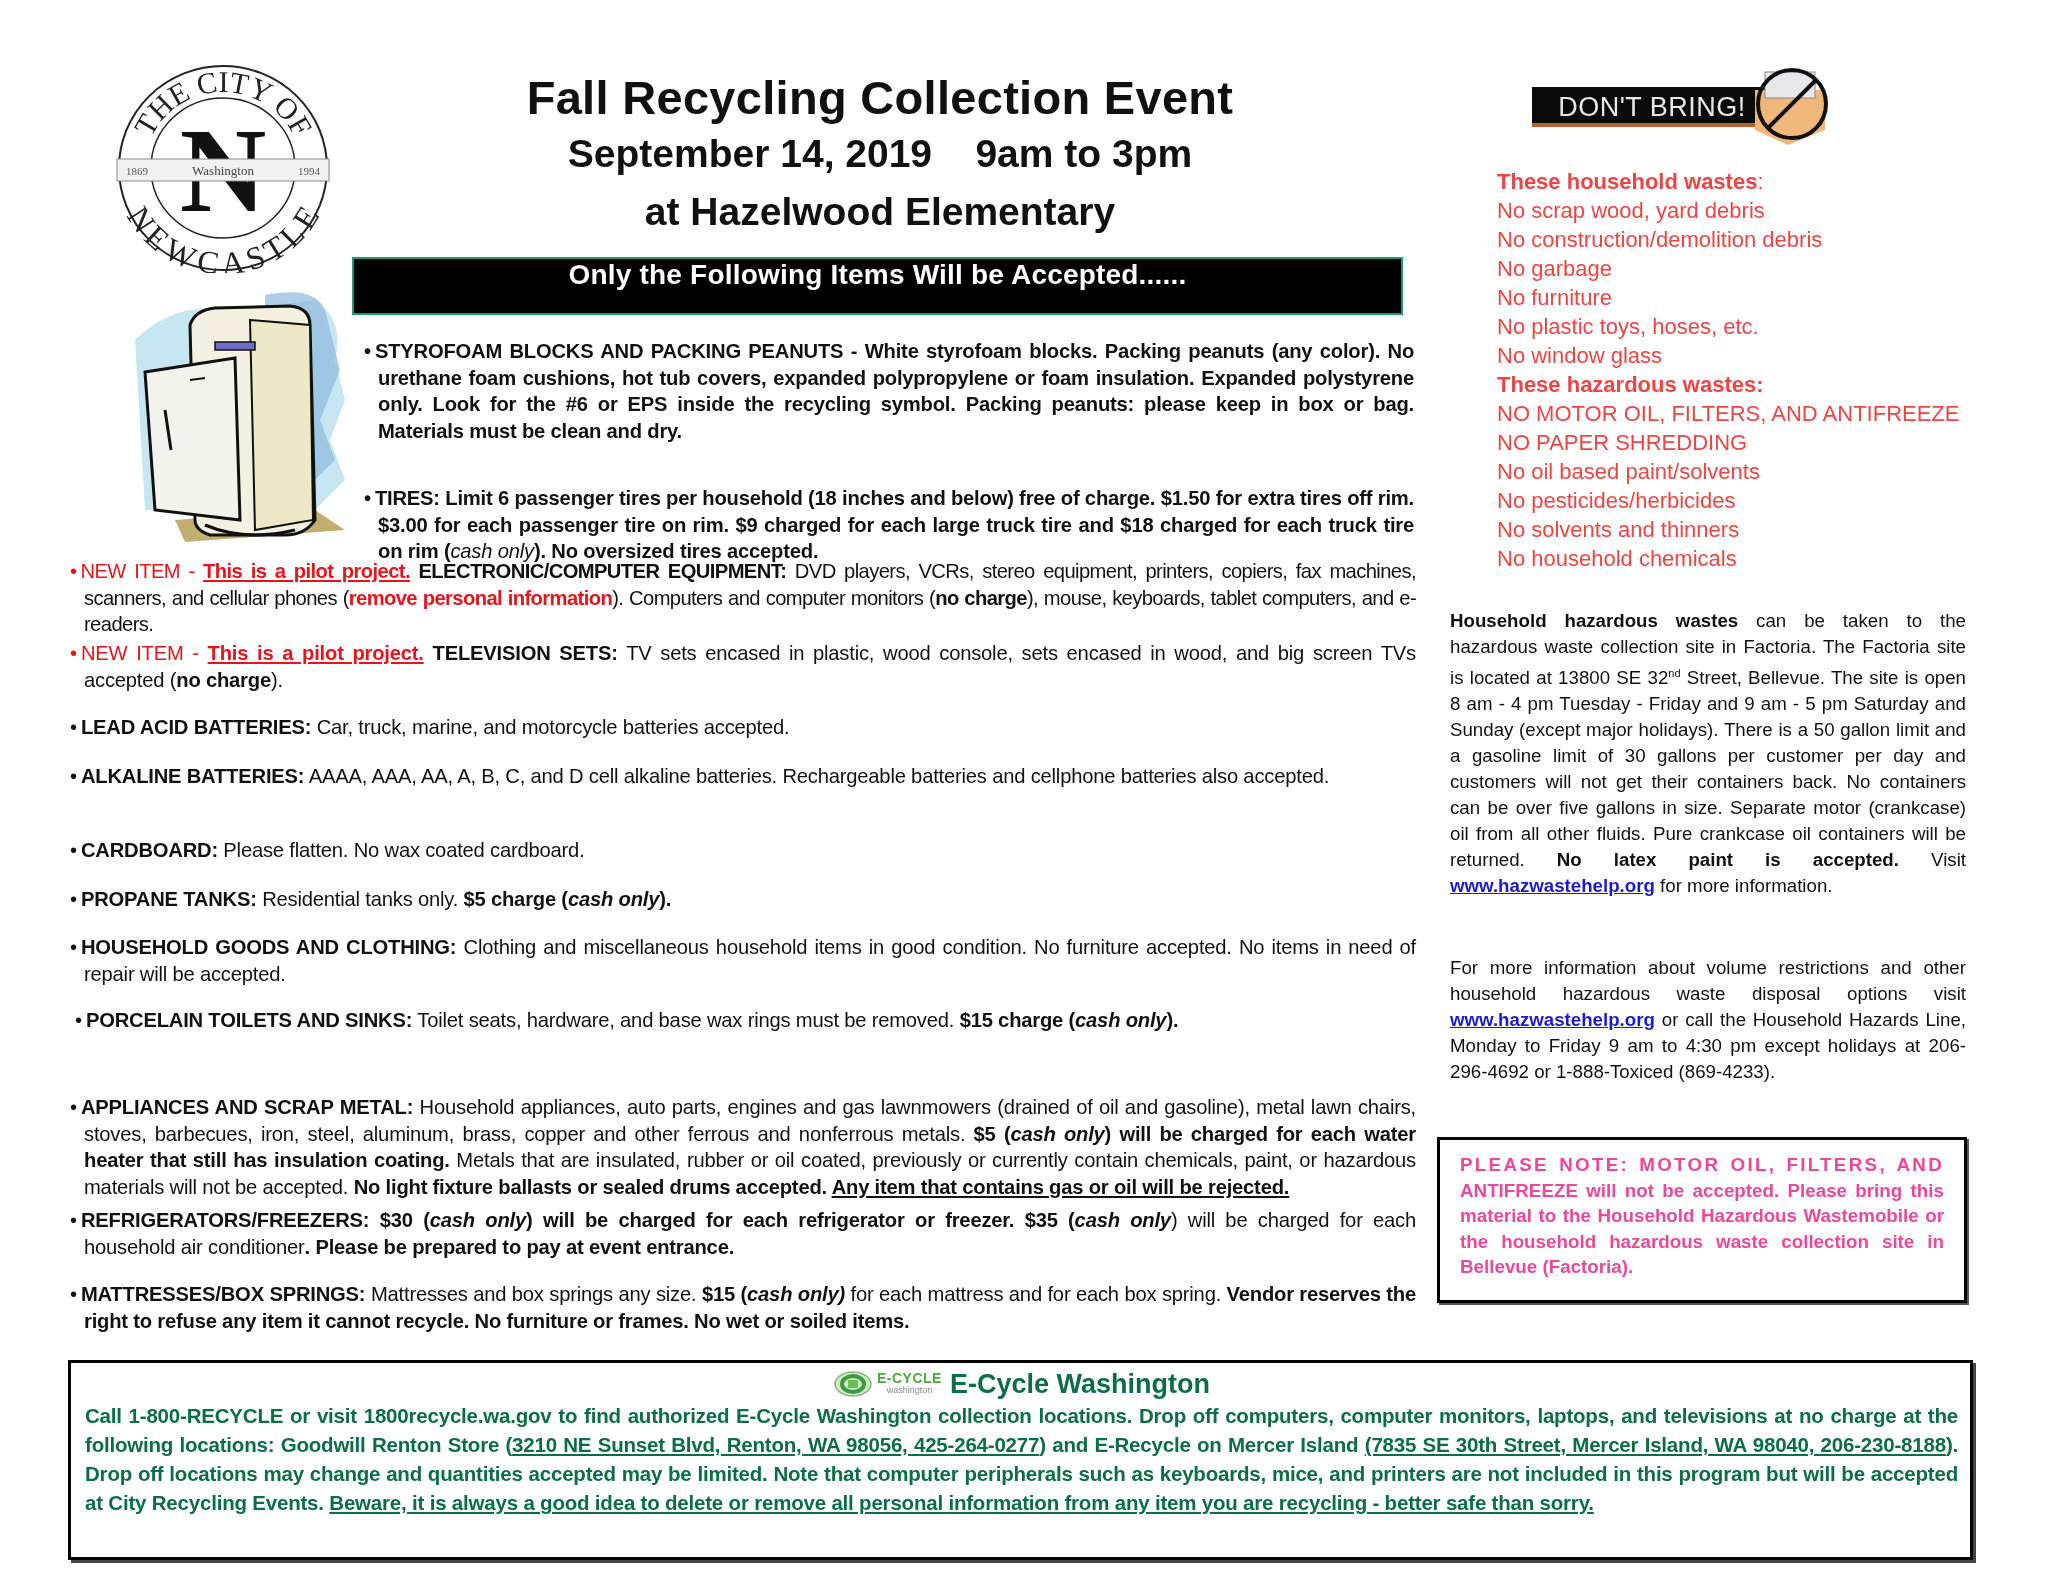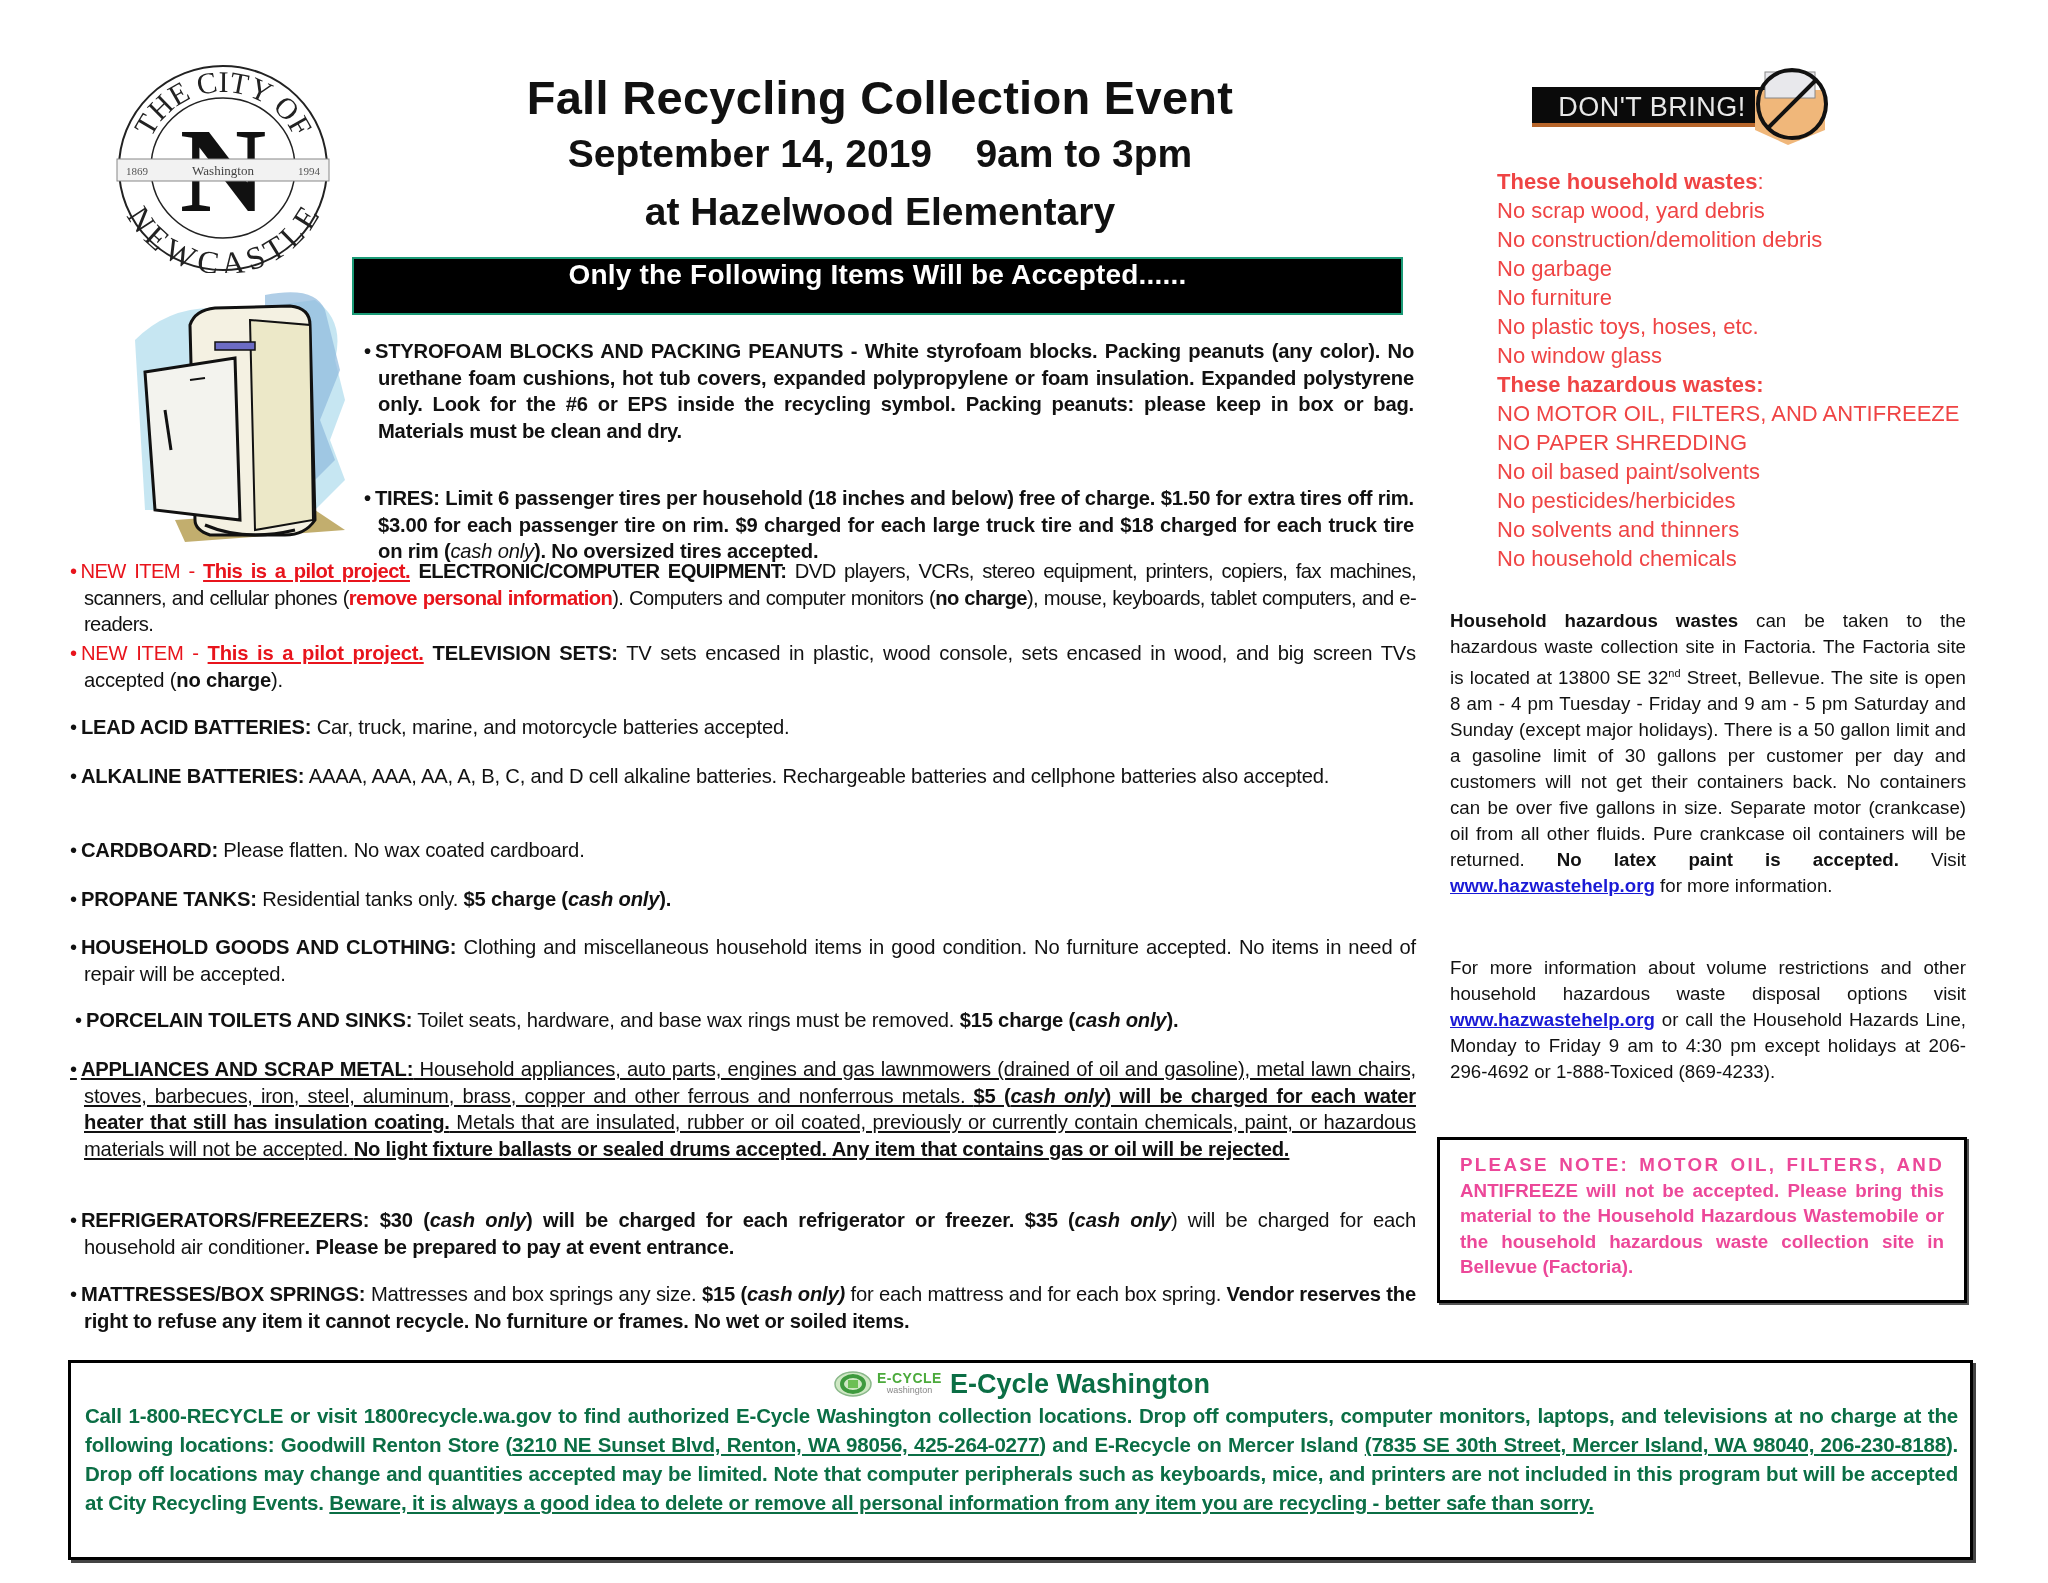--- a/index.html
+++ b/index.html
@@ -114,21 +114,21 @@
   </div>
 
   <div class="item cond just indent" style="left:70px; top:934px; width:1332px;">
     <span class="bullet">•</span><span class="b">HOUSEHOLD GOODS AND CLOTHING:</span><span> Clothing and miscellaneous household items in good condition. No furniture accepted. No items in need of repair will be accepted.</span>
   </div>
 
   <div class="item cond indent" style="left:75px; top:1007px; width:1332px;">
     <span class="bullet">•</span><span class="b">PORCELAIN TOILETS AND SINKS:</span><span> Toilet seats, hardware, and base wax rings must be removed. </span><span class="b">$15 charge (</span><span class="b i">cash only</span><span class="b">).</span>
   </div>
 
-  <div class="item cond just indent" style="left:70px; top:1056px; width:1332px;text-decoration:underline;">
+  <div class="item cond just indent" style="left:70px; top:1094px; width:1332px;">
     <span class="bullet">•</span><span class="b">APPLIANCES AND SCRAP METAL:</span><span> Household appliances, auto parts, engines and gas lawnmowers (drained of oil and gasoline), metal lawn chairs, stoves, barbecues, iron, steel, aluminum, brass, copper and other ferrous and nonferrous metals. </span><span class="b">$5 (</span><span class="b i">cash only</span><span class="b">) will be charged for each water heater that still has insulation coating.</span><span> Metals that are insulated, rubber or oil coated, previously or currently contain chemicals, paint, or hazardous materials will not be accepted. </span><span class="b">No light fixture ballasts or sealed drums accepted. </span><span class="b u">Any item that contains gas or oil will be rejected.</span>
   </div>
 
   <div class="item cond just indent" style="left:70px; top:1207px; width:1332px;">
     <span class="bullet">•</span><span class="b">REFRIGERATORS/FREEZERS: $30 (</span><span class="b i">cash only</span><span class="b">) will be charged for each refrigerator or freezer. $35 (</span><span class="b i">cash only</span><span>) will be charged for each household air conditioner</span><span class="b">. Please be prepared to pay at event entrance.</span>
   </div>
 
   <div class="item cond just indent" style="left:70px; top:1281px; width:1332px;">
     <span class="bullet">•</span><span class="b">MATTRESSES/BOX SPRINGS:</span><span> Mattresses and box springs any size. </span><span class="b">$15 (</span><span class="b i">cash only)</span><span> for each mattress and for each box spring. </span><span class="b">Vendor reserves the right to refuse any item it cannot recycle. No furniture or frames. No wet or soiled items.</span>
   </div>

